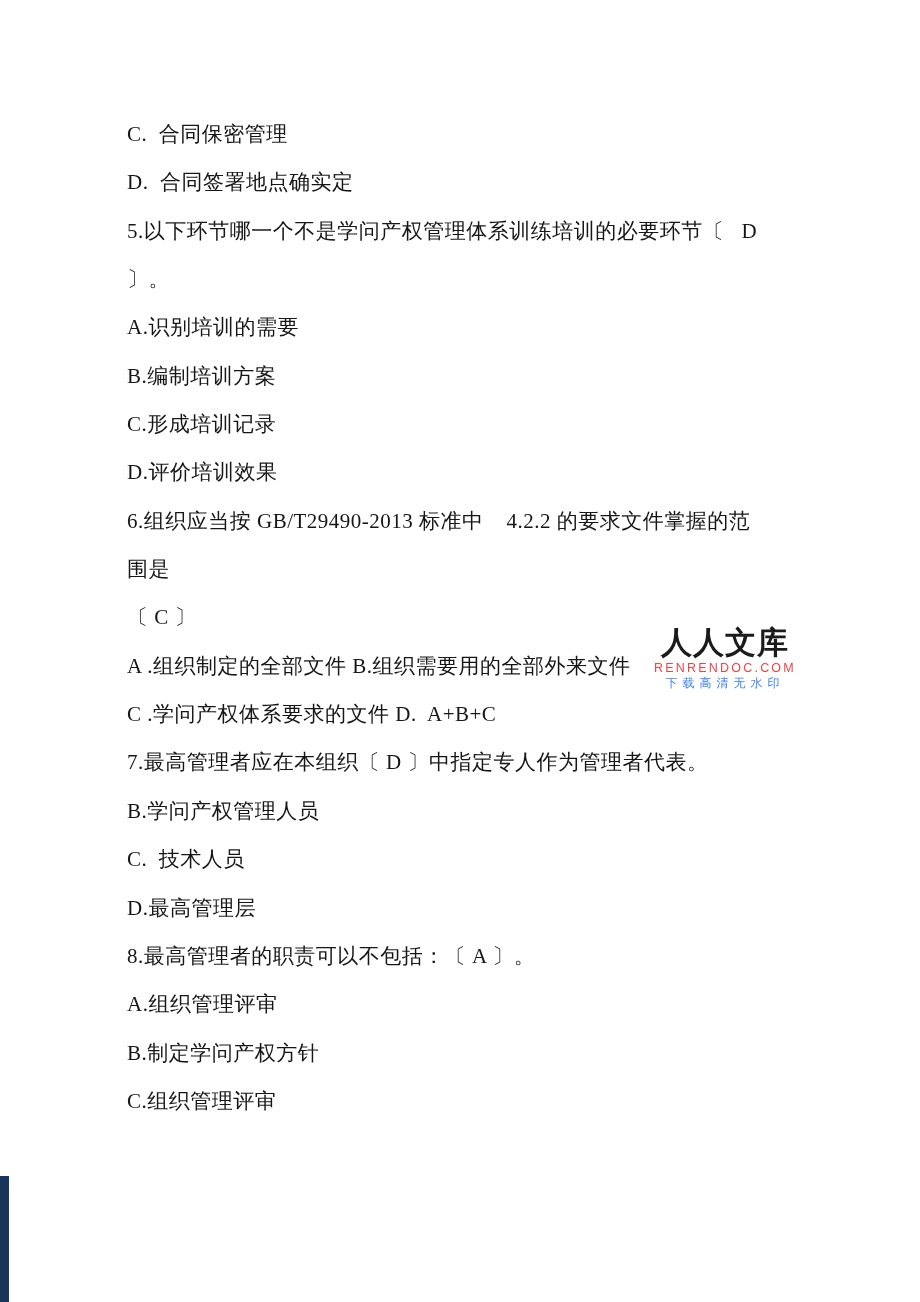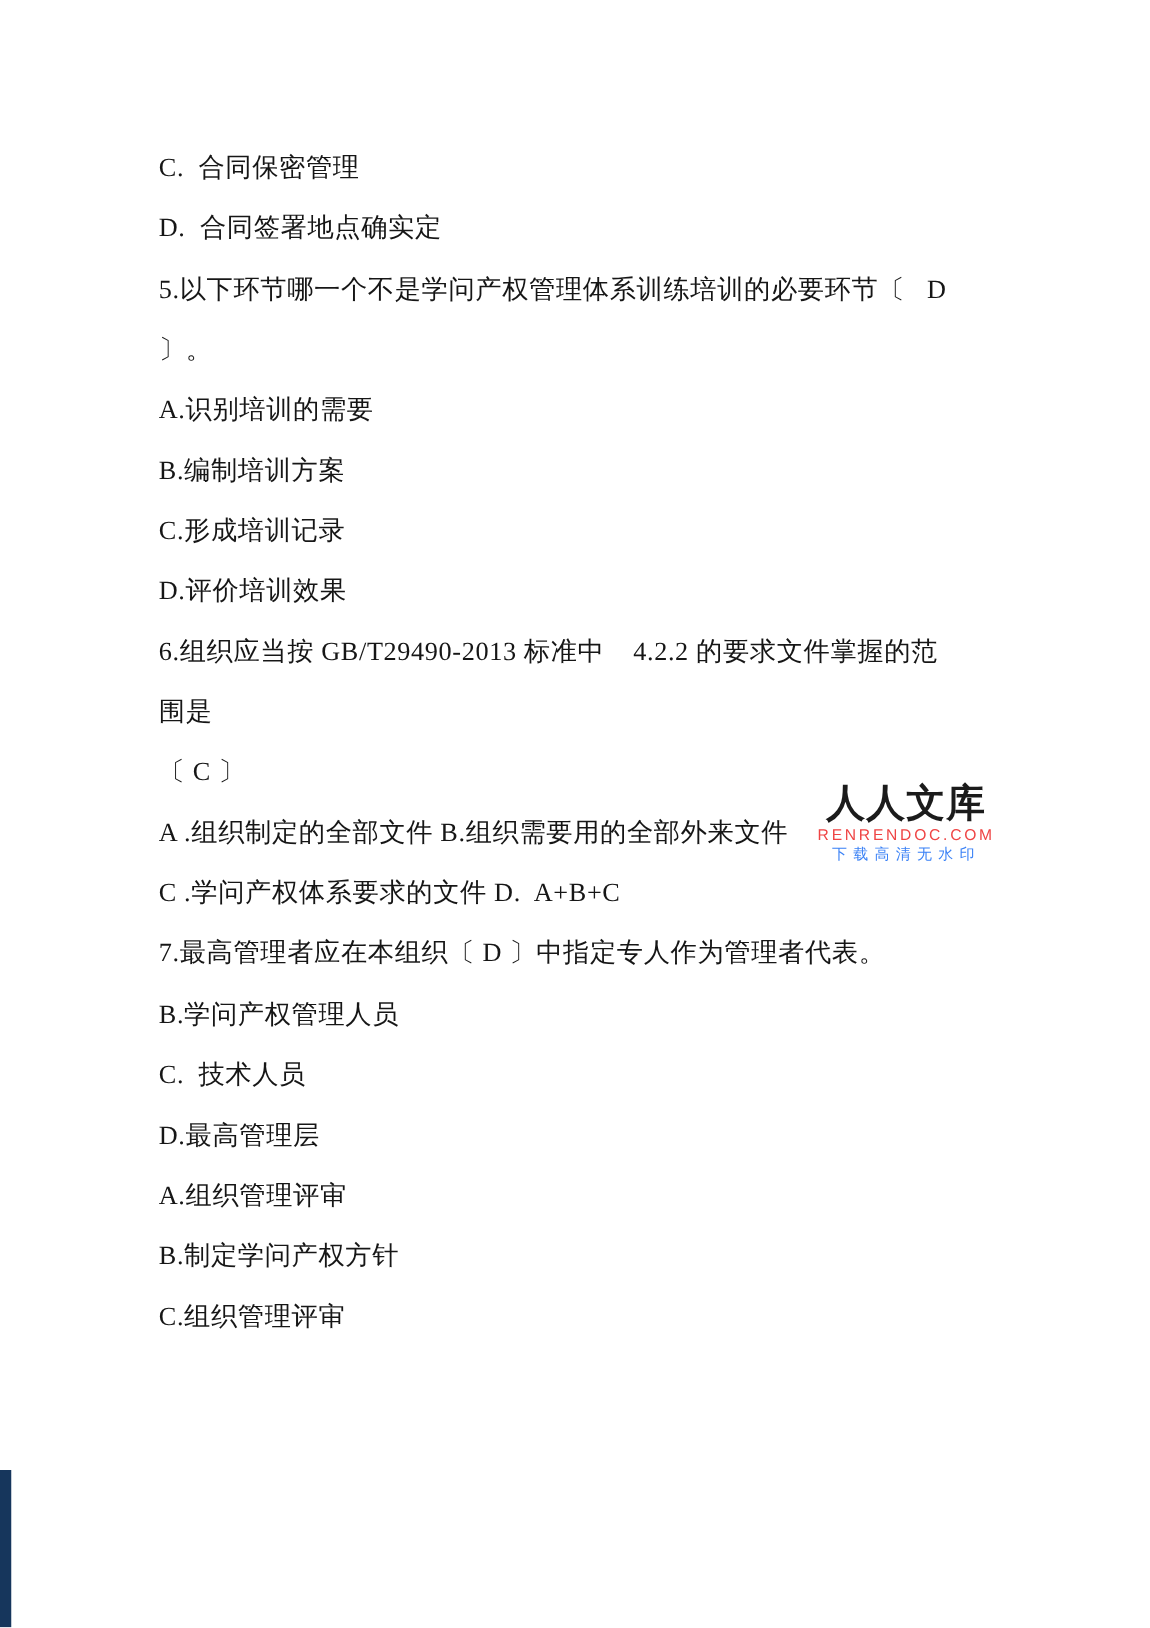--- a/index.html
+++ b/index.html
@@ -91,20 +91,21 @@
       <div class="line">D.评价培训效果</div>
       <div class="line">6.组织应当按 GB/T29490-2013 标准中    4.2.2 的要求文件掌握的范</div>
       <div class="line">围是</div>
       <div class="line">〔 C 〕</div>
       <div class="line">A .组织制定的全部文件 B.组织需要用的全部外来文件</div>
       <div class="line">C .学问产权体系要求的文件 D.  A+B+C</div>
       <div class="line">7.最高管理者应在本组织〔 D 〕中指定专人作为管理者代表。</div>
       <div class="line">B.学问产权管理人员</div>
       <div class="line">C.  技术人员</div>
       <div class="line">D.最高管理层</div>
+      <div class="line">8.最高管理者的职责可以不包括：〔 A 〕。</div>
       <div class="line">A.组织管理评审</div>
       <div class="line">B.制定学问产权方针</div>
       <div class="line">C.组织管理评审</div>
     </div>
 
   <div class="watermark">
     <div class="wm-title">人人文库</div>
     <div class="wm-site">RENRENDOC.COM</div>
     <div class="wm-tagline">下载高清无水印</div>
   </div>

